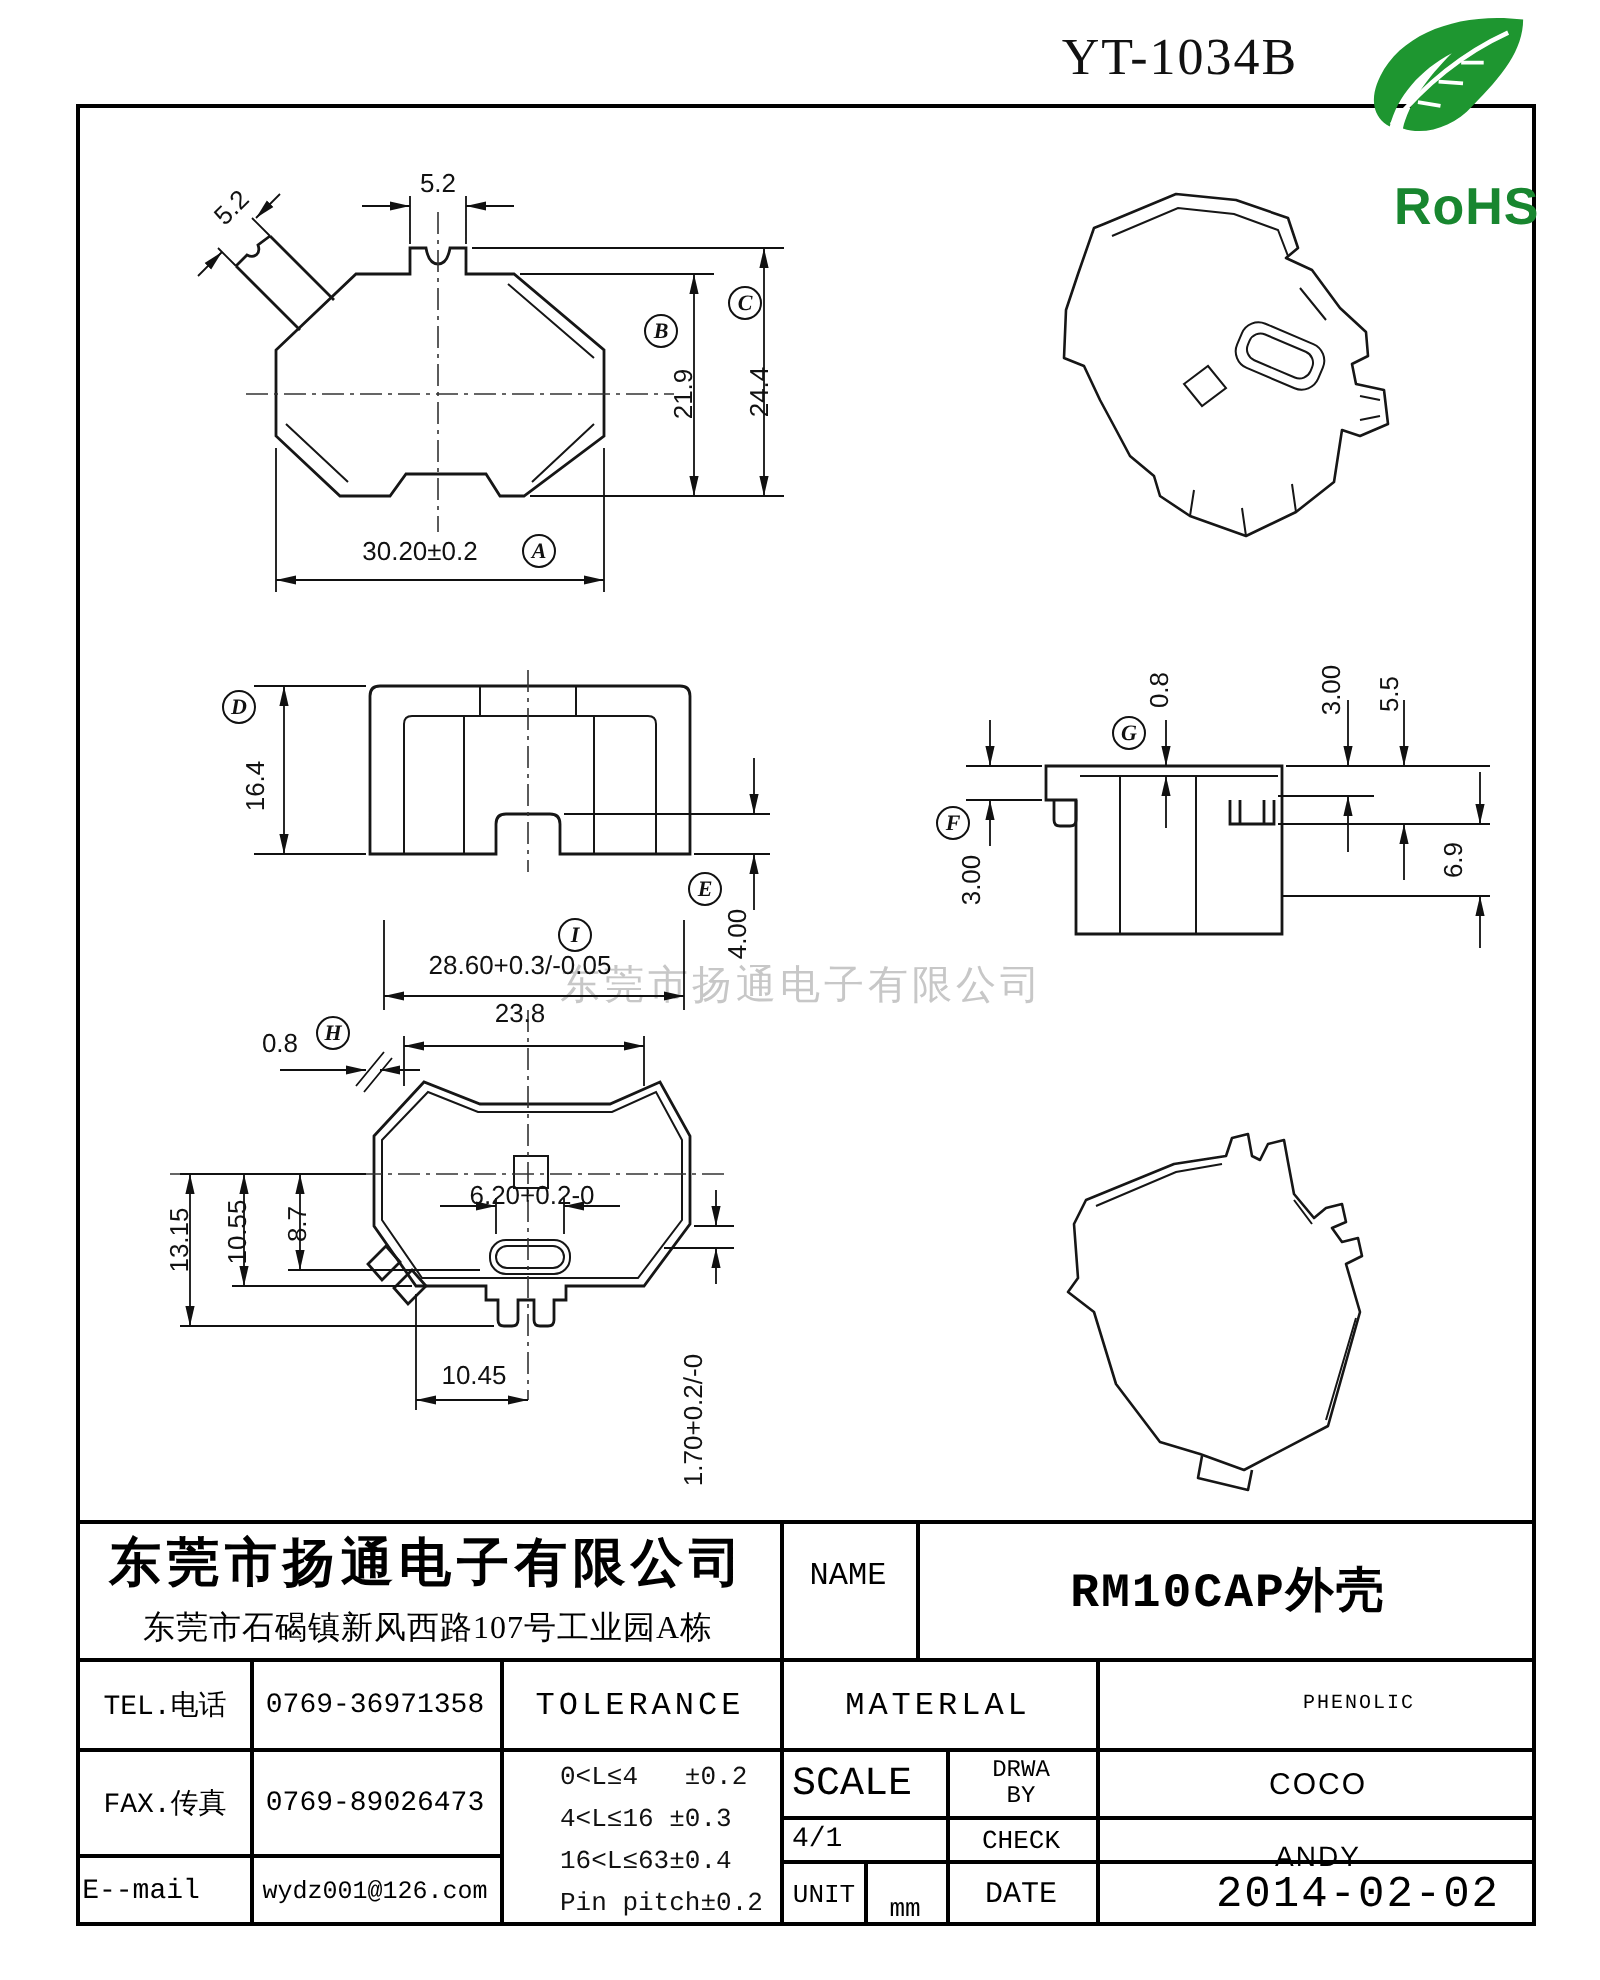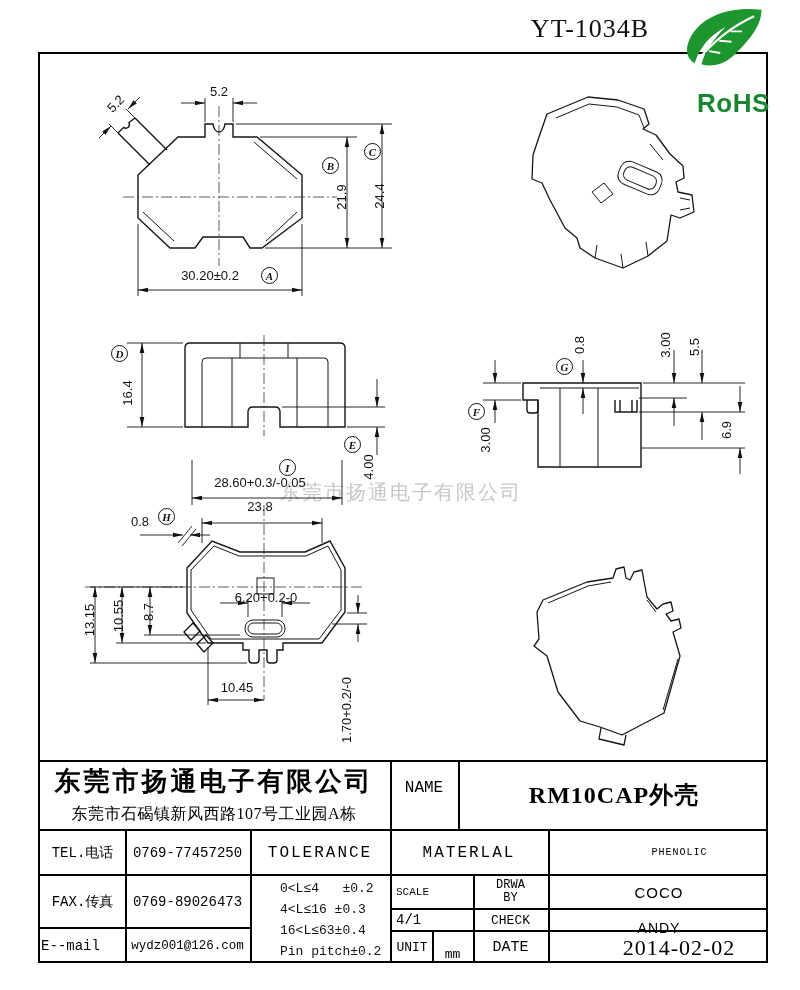--- a/index.html
+++ b/index.html
@@ -7,21 +7,21 @@
   .frame{position:absolute;left:38px;top:52px;width:730px;height:911px;border:2px solid #000;box-sizing:border-box;background:#fff;}
   .ln{position:absolute;background:#000;}
   svg{position:absolute;overflow:visible;}
   .dim{position:absolute;font-size:13px;line-height:16px;color:#111;text-align:center;white-space:nowrap;font-family:"Liberation Sans",sans-serif;}
   .rot{transform:rotate(-90deg);}
   .rot45{transform:rotate(-45deg);}
   .circ{position:absolute;width:17px;height:17px;border:1.4px solid #111;border-radius:50%;box-sizing:border-box;
         font:italic bold 11px "Liberation Serif",serif;display:flex;align-items:center;justify-content:center;background:#fff0;}
   .cell{position:absolute;display:flex;align-items:center;justify-content:center;color:#000;box-sizing:border-box;}
   .mono{font-family:"Liberation Mono","DejaVu Sans Mono",monospace;}
-  .serif{font-family:Liberation Serif, serif;}
+  .serif{font-family:Liberation Mono, monospace;}
   .doc-title{position:absolute;left:515px;top:14px;width:150px;text-align:center;font:26px "Liberation Serif",serif;letter-spacing:1px;}
   .watermark{position:absolute;left:278px;top:479px;width:246px;text-align:center;font-size:20px;letter-spacing:2px;color:#c7c7c7;}
   .rohs-text{position:absolute;left:697px;top:52px;font:bold 26px "Liberation Sans",sans-serif;color:#18862f;letter-spacing:0.5px;margin-top:36px;}
   .company{font:bold 26px "Liberation Serif",serif;letter-spacing:3px;}
   .addr{font:16px "Liberation Serif",serif;letter-spacing:0.5px;}
   .tol-body{position:absolute;display:flex;flex-direction:column;justify-content:center;align-items:flex-start;padding-left:5px;
             font-family:"Liberation Mono",monospace;font-size:13px;line-height:21px;white-space:pre;}
 </style>
 </head>
 <body>
@@ -217,21 +217,21 @@
 <div class="ln" style="left:458px;top:760px;width:2px;height:69px;"></div>
 <div class="ln" style="left:548px;top:829px;width:2px;height:45px;"></div>
 <div class="ln" style="left:473px;top:874px;width:2px;height:89px;"></div>
 <div class="ln" style="left:548px;top:874px;width:2px;height:89px;"></div>
 <div class="ln" style="left:432px;top:930px;width:2px;height:33px;"></div>
 
 <div class="cell company" style="left:40px;top:762px;width:348px;height:38px;">东莞市扬通电子有限公司</div>
 <div class="cell addr" style="left:40px;top:800px;width:348px;height:28px;">东莞市石碣镇新风西路107号工业园A栋</div>
 
 <div class="cell mono" style="left:40px;top:831px;width:85px;height:43px;font-size:14px;">TEL.电话</div>
-<div class="cell mono" style="left:127px;top:831px;width:121px;height:43px;font-size:14px;">0769-77457250</div>
+<div class="cell mono" style="left:127px;top:831px;width:121px;height:43px;font-size:14px;">0769-36971358</div>
 <div class="cell mono" style="left:252px;top:831px;width:136px;height:43px;font-size:16px;letter-spacing:2px;">TOLERANCE</div>
 
 <div class="cell mono" style="left:40px;top:876px;width:85px;height:51px;font-size:14px;">FAX.传真</div>
 <div class="cell mono" style="left:127px;top:876px;width:121px;height:51px;font-size:14px;">0769-89026473</div>
 
 <div class="cell mono" style="left:28px;top:929px;width:85px;height:34px;font-size:14px;">E--mail</div>
 <div class="cell mono" style="left:127px;top:929px;width:121px;height:34px;font-size:12.5px;">wydz001@126.com</div>
 
 <div class="tol-body" style="left:252px;top:876px;width:136px;height:87px;padding-left:28px;">
   <span>0&lt;L≤4   ±0.2</span>
@@ -239,21 +239,21 @@
   <span>16&lt;L≤63±0.4</span>
   <span>Pin pitch±0.2</span>
 </div>
 
 <div class="cell mono" style="left:392px;top:760px;width:64px;height:55px;font-size:16px;">NAME</div>
 <div class="cell serif" style="left:460px;top:760px;width:308px;height:69px;font-size:24px;font-weight:bold;letter-spacing:1px;">RM10CAP外壳</div>
 
 <div class="cell mono" style="left:392px;top:831px;width:154px;height:43px;font-size:16px;letter-spacing:2px;">MATERLAL</div>
 <div class="cell mono" style="left:550px;top:831px;width:259px;height:43px;font-size:10px;letter-spacing:1px;">PHENOLIC</div>
 
-<div class="cell mono" style="left:392px;top:876px;width:79px;height:32px;font-size:11px;justify-content:flex-start;padding-left:4px;">SCALE</div>
+<div class="cell mono" style="left:392px;top:876px;width:79px;height:32px;font-size:20px;justify-content:flex-start;padding-left:4px;">SCALE</div>
 <div class="cell mono" style="left:475px;top:876px;width:71px;height:32px;font-size:12px;line-height:13px;flex-direction:column;">
   <span>DRWA</span>
   <span>BY</span>
 </div>
 <div class="cell" style="left:550px;top:876px;width:218px;height:32px;font-size:15px;letter-spacing:1px;">COCO</div>
 
 <div class="cell mono" style="left:392px;top:910px;width:79px;height:20px;font-size:14px;justify-content:flex-start;padding-left:4px;">4/1</div>
 <div class="cell mono" style="left:475px;top:910px;width:71px;height:20px;font-size:13px;">CHECK</div>
 <div class="cell" style="left:550px;top:910px;width:218px;height:36px;font-size:14px;letter-spacing:1px;">ANDY</div>
 

